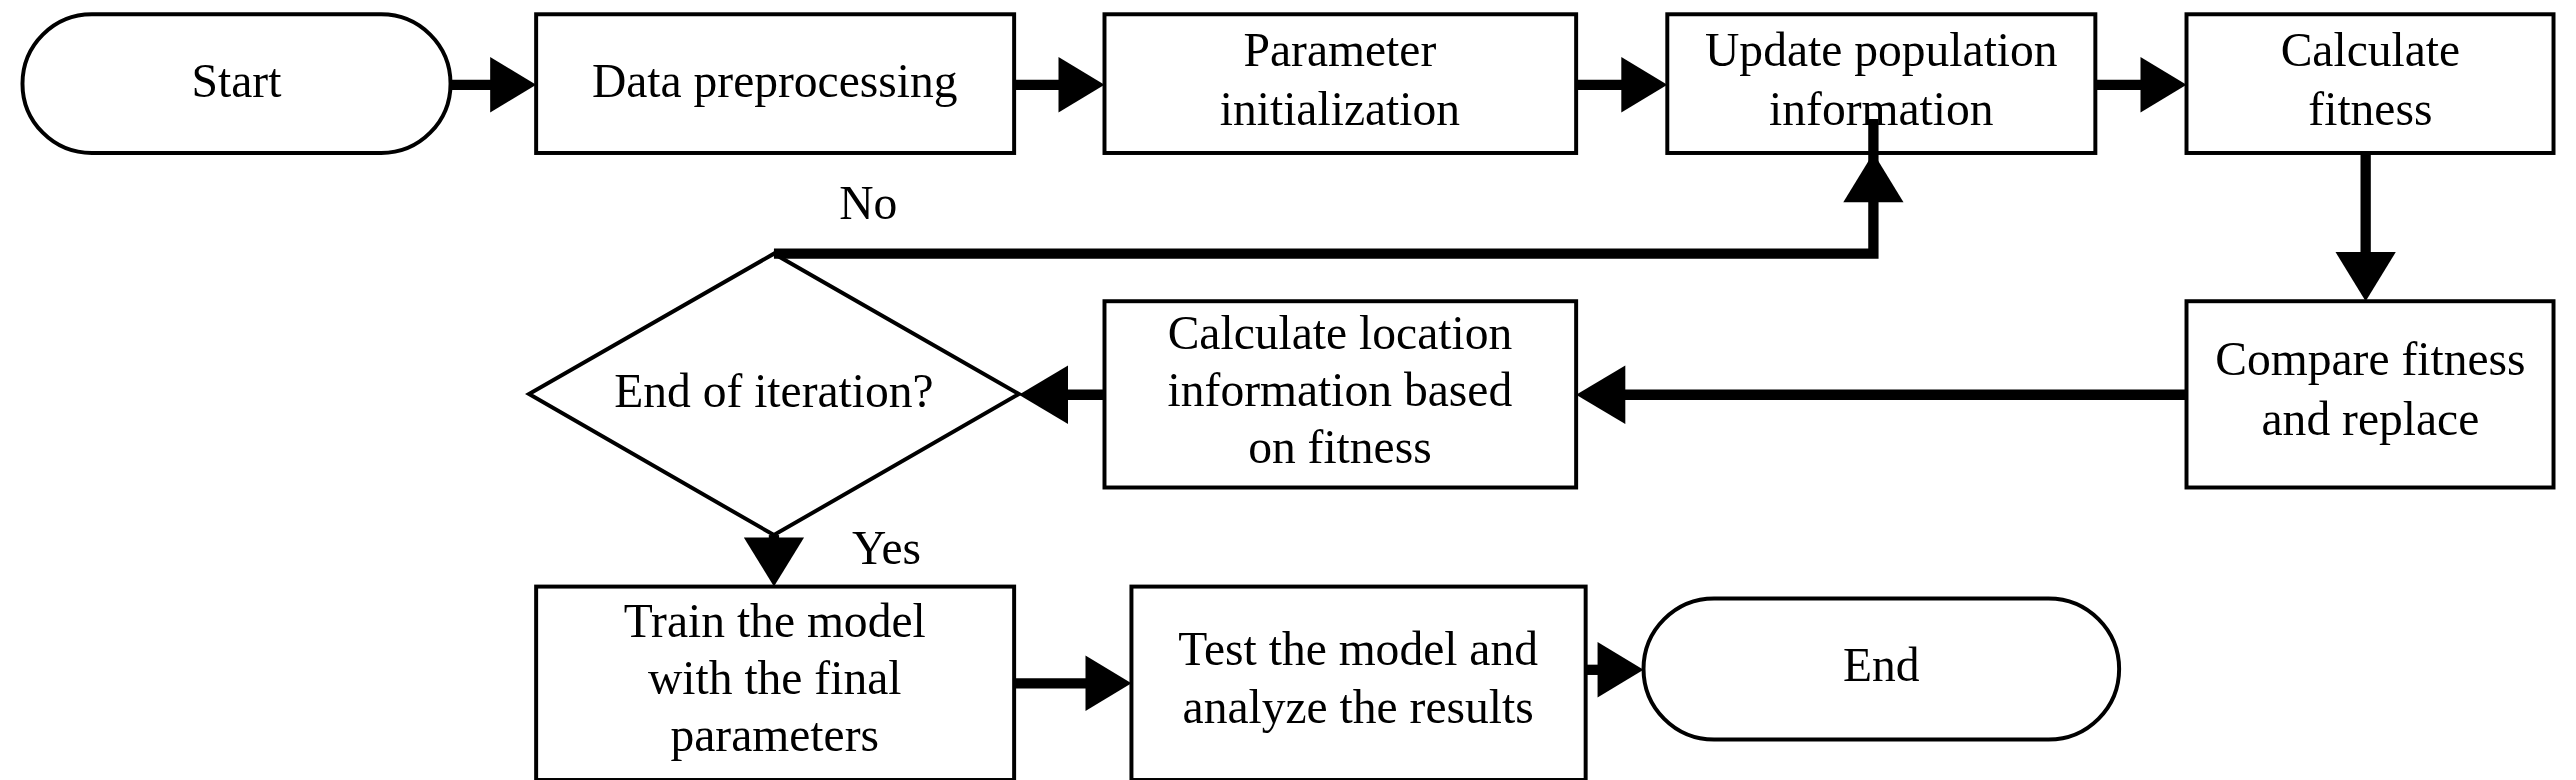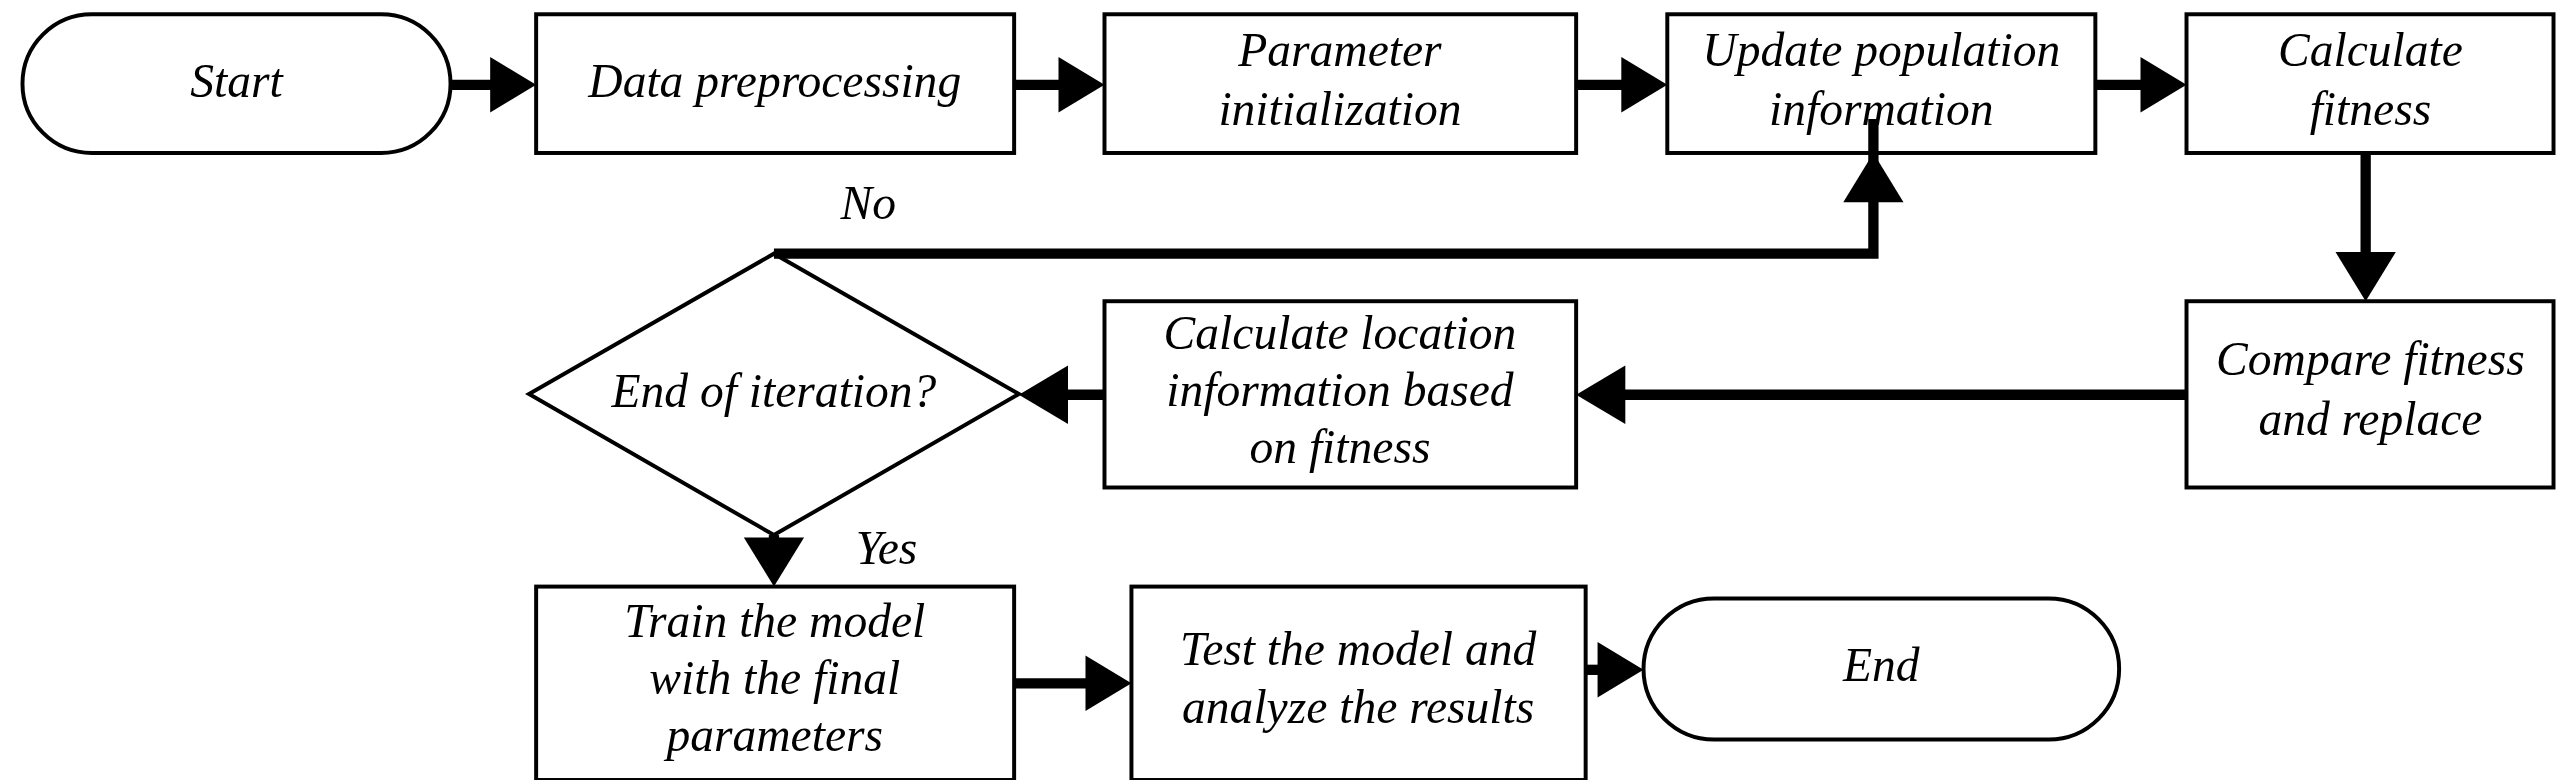--- a/index.html
+++ b/index.html
@@ -9,21 +9,20 @@
   }
   body {
     font-family: "Liberation Serif", "DejaVu Serif", serif;
   }
   #flowchart-root {
     position: relative;
     width: 2576px;
     height: 780px;
     background: #ffffff;
     overflow: hidden;
-    font-style: italic;
   }
   svg#flow-svg {
     display: block;
     width: 2576px;
     height: 780px;
   }
   .node-shape {
     fill: #ffffff;
     stroke: #000000;
     stroke-width: 5;

